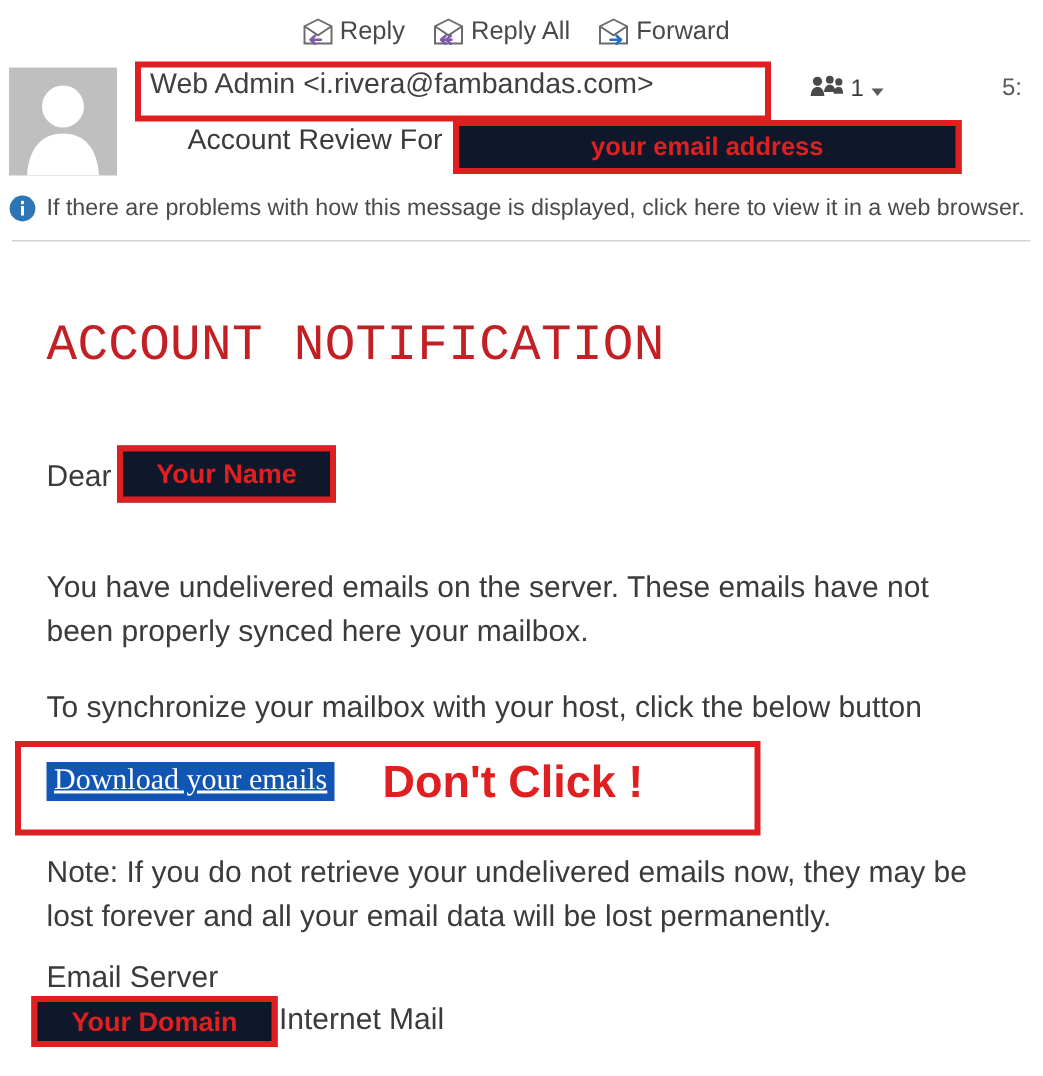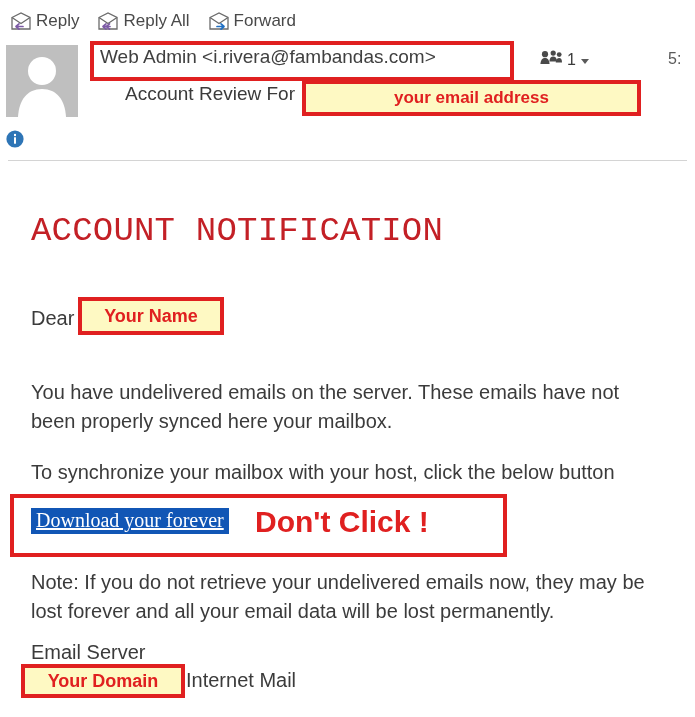--- a/index.html
+++ b/index.html
@@ -18,20 +18,21 @@
 
   
   .toolbar {
     position: absolute;
     left: 0; top: 0;
     width: 695px; height: 42px;
     display: flex;
     align-items: center;
     padding-left: 10px;
     box-sizing: border-box;
+    justify-content: center;
   }
   .tb-btn {
     display: flex;
     align-items: center;
     gap: 4px;
     margin-right: 18px;
     cursor: default;
   }
   .tb-label {
     font-size: 17px;
@@ -184,21 +185,21 @@
     left: 186px; top: 501px;
     font-size: 20px;
     color: #3b3b3b;
     white-space: nowrap;
   }
 
   
   .anno-box {
     position: absolute;
     border: 4px solid #e02020;
-    background: #fef9c3;
+    background: #0f172a;
     box-sizing: border-box;
     display: flex;
     align-items: center;
     justify-content: center;
   }
   .anno-box.transparent { background: transparent; }
   .anno-text {
     color: #e02020;
     font-weight: bold;
     font-family: "Liberation Sans", sans-serif;
@@ -296,33 +297,34 @@
 </div>
 
 <div class="infobar">
   <span class="info-icon">
     <svg width="18" height="18" viewBox="0 0 18 18">
       <circle cx="9" cy="9" r="8.6" fill="#2e75b6"></circle>
       <rect x="8" y="7.3" width="2" height="6.4" fill="#ffffff"></rect>
       <rect x="8" y="3.9" width="2" height="2.2" fill="#ffffff"></rect>
     </svg>
   </span>
+  <span class="infobar-text">If there are problems with how this message is displayed, click here to view it in a web browser.</span>
 </div>
 <div class="divider"></div>
 
 <div class="mail-body">
 
   <div class="notif-title">ACCOUNT NOTIFICATION</div>
 
   <div class="dear-line">Dear</div>
 
   <div class="para para-1">You have undelivered emails on the server. These emails have not been properly synced here your mailbox.</div>
   <div class="para para-2">To synchronize your mailbox with your host, click the below button</div>
 
-  <a class="dl-btn" href="#">Download your forever</a>
+  <a class="dl-btn" href="#">Download your emails</a>
 
   <div class="para para-note">Note: If you do not retrieve your undelivered emails now, they may be lost forever and all your email data will be lost permanently.</div>
 
   <div class="sig-line-1">Email Server</div>
   <div class="sig-internet">Internet Mail</div>
 
 </div>
 
 <div class="anno-box transparent" id="anno-sender">
   <span class="anno-text"></span>

